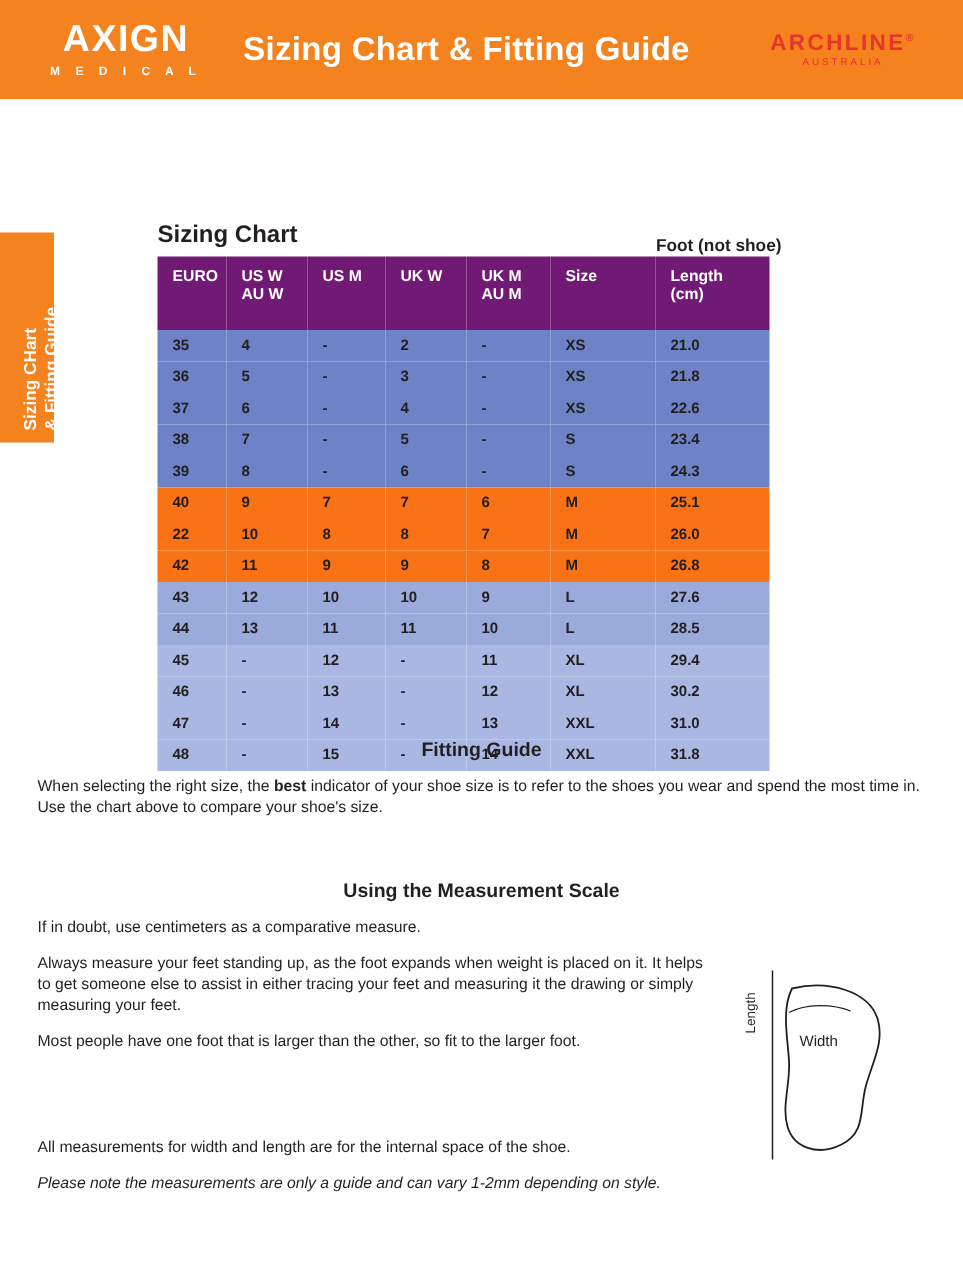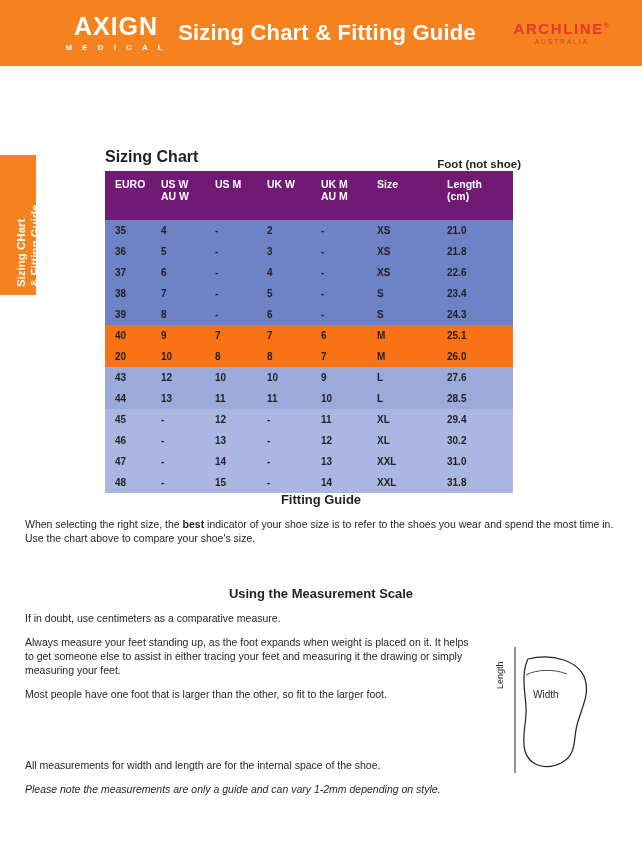--- a/index.html
+++ b/index.html
@@ -23,21 +23,20 @@
     background: #f3821f;
     display: flex;
     align-items: center;
   }
   .logo-axign {
     width: 150px;
     padding-left: 18px;
     box-sizing: border-box;
     color: #ffffff;
     text-align: center;
-    margin-left: 32px;
   }
   .logo-axign .brand {
     font-size: 25px;
     font-weight: bold;
     letter-spacing: 1px;
     line-height: 1;
     font-family: "Liberation Sans", sans-serif;
   }
   .logo-axign .sub {
     font-size: 8px;
@@ -320,27 +319,36 @@
       <tr class="band-b">
         <td>40</td>
         <td>9</td>
         <td>7</td>
         <td>7</td>
         <td>6</td>
         <td>M</td>
         <td>25.1</td>
       </tr>
       <tr class="band-b">
-        <td>20</td>
+        <td>22</td>
         <td>10</td>
         <td>8</td>
         <td>8</td>
         <td>7</td>
         <td>M</td>
         <td>26.0</td>
+      </tr>
+      <tr class="band-b">
+        <td>42</td>
+        <td>11</td>
+        <td>9</td>
+        <td>9</td>
+        <td>8</td>
+        <td>M</td>
+        <td>26.8</td>
       </tr>
       <tr class="band-c">
         <td>43</td>
         <td>12</td>
         <td>10</td>
         <td>10</td>
         <td>9</td>
         <td>L</td>
         <td>27.6</td>
       </tr>

